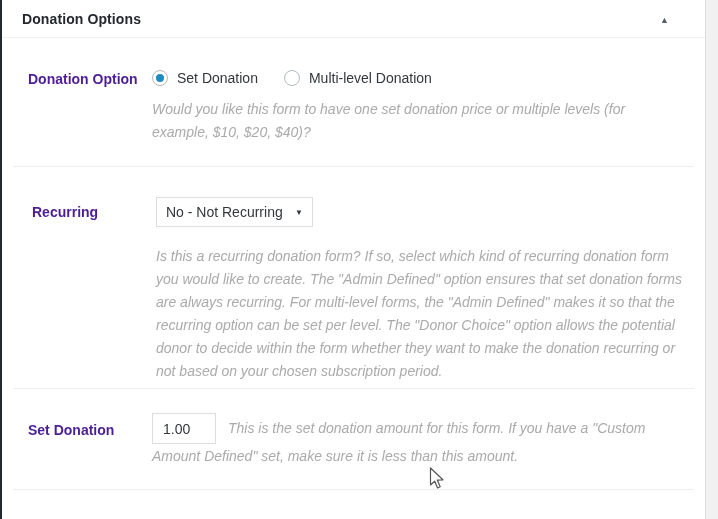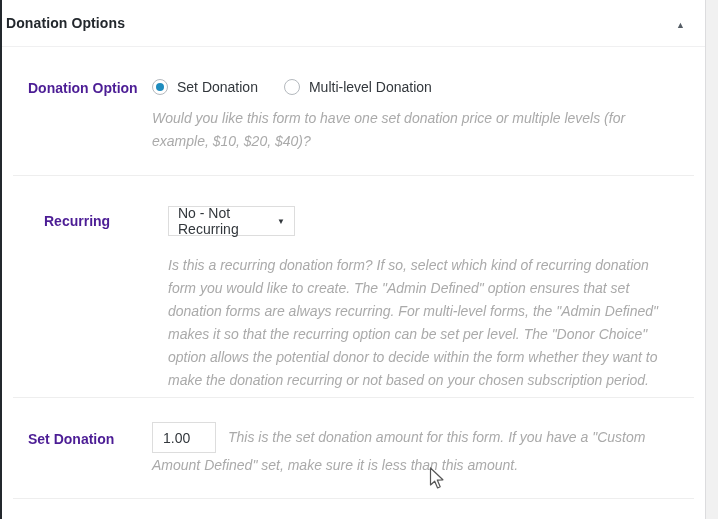--- a/index.html
+++ b/index.html
@@ -8,22 +8,22 @@
     width:718px; height:519px; overflow:hidden; position:relative;
     background:#f1f1f1;
     font-family:"Liberation Sans", sans-serif;
   }
   .admin-edge { position:absolute; left:0; top:0; width:2px; height:519px; background:#23282d; }
   .panel {
     position:absolute; left:2px; top:0; width:704px; min-height:519px;
     background:#ffffff; border-right:1px solid #dcdcde;
   }
   .panel-header {
-    height:47px; display:flex; align-items:center; justify-content:space-between;
-    padding:0 4px; border-bottom:1px solid #f0f0f1;
+    height:38px; display:flex; align-items:center; justify-content:space-between;
+    padding:0 20px; border-bottom:1px solid #f0f0f1;
   }
   .panel-title { font-size:14px; font-weight:bold; color:#23282d; margin:0; letter-spacing:.1px; }
   .toggle-btn { background:none; border:none; padding:2px 16px; cursor:pointer; }
   .toggle-btn .tri { font-size:9px; color:#555d66; }
 
   .divider { border-top:1px solid #eeeeee; margin:0 11px; }
 
   .row { display:flex; }
   .row-label { width:150px; flex:none; padding-left:26px; font-size:14px; font-weight:bold; color:#4c1d95; }
   .field { flex:1; max-width:545px; padding-right:16px; }
@@ -36,24 +36,24 @@
     display:inline-flex; align-items:center; justify-content:center;
   }
   .radio.checked::after { content:""; width:8px; height:8px; border-radius:50%; background:#1e8cbe; }
   .radio-text { font-size:14px; color:#32373c; }
 
   .desc { font-style:italic; color:#aaaaaa; font-size:14px; line-height:23px; margin:12px 0 0; }
 
   .sec1 { padding:32px 0 22px; }
   .sec1 .row-label { padding-top:1px; }
 
-  .sec2 { padding:30px 16px 5px; }
+  .sec2 { padding:30px 4px 5px; }
   .sec2 .row-label { padding-top:7px; }
   .select-box {
-    width:127px; height:30px; border:1px solid #dddddd; background:#fff;
+    width:157px; height:30px; border:1px solid #dddddd; background:#fff;
     display:flex; align-items:center; justify-content:space-between;
     padding:0 9px; font-size:14px; color:#32373c; cursor:pointer;
   }
   .select-arrow { font-size:8px; color:#32373c; margin-left:6px; }
   .sec2 .desc { margin-top:18px; }
 
   .sec3 { padding:24px 0 21px; }
   .sec3 .row-label { padding-top:9px; }
   .inline-field { line-height:23px; margin:0; }
   .text-input {

